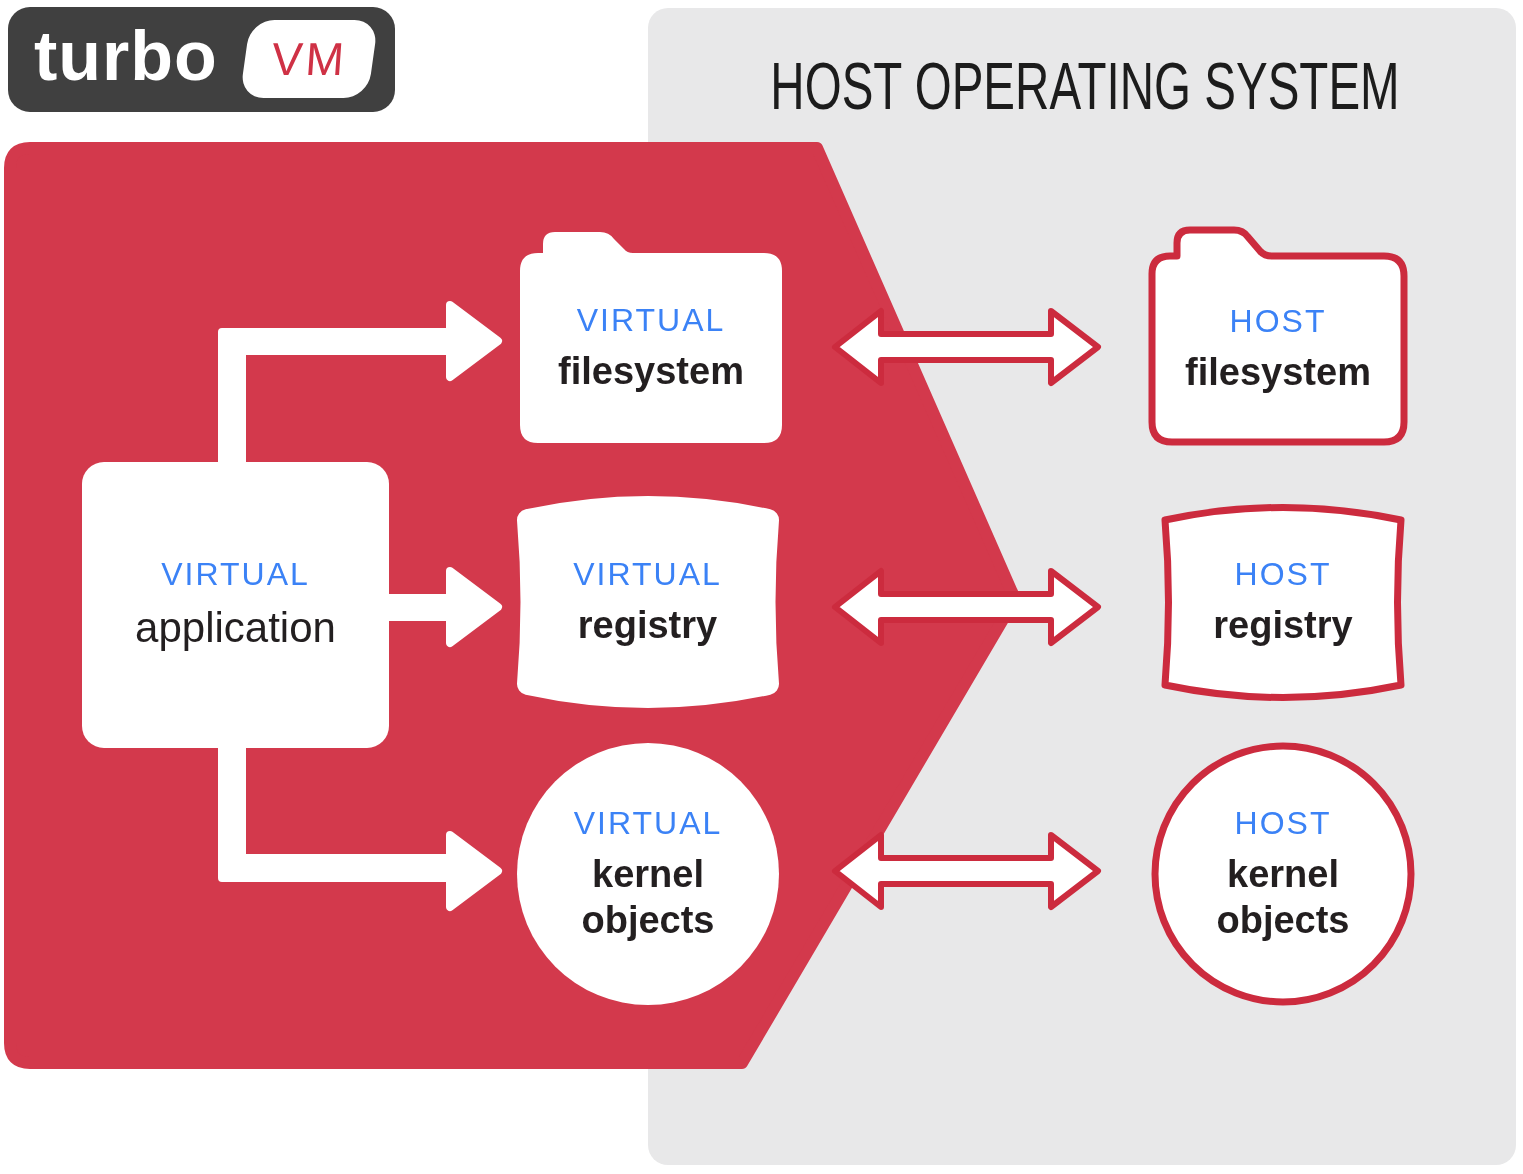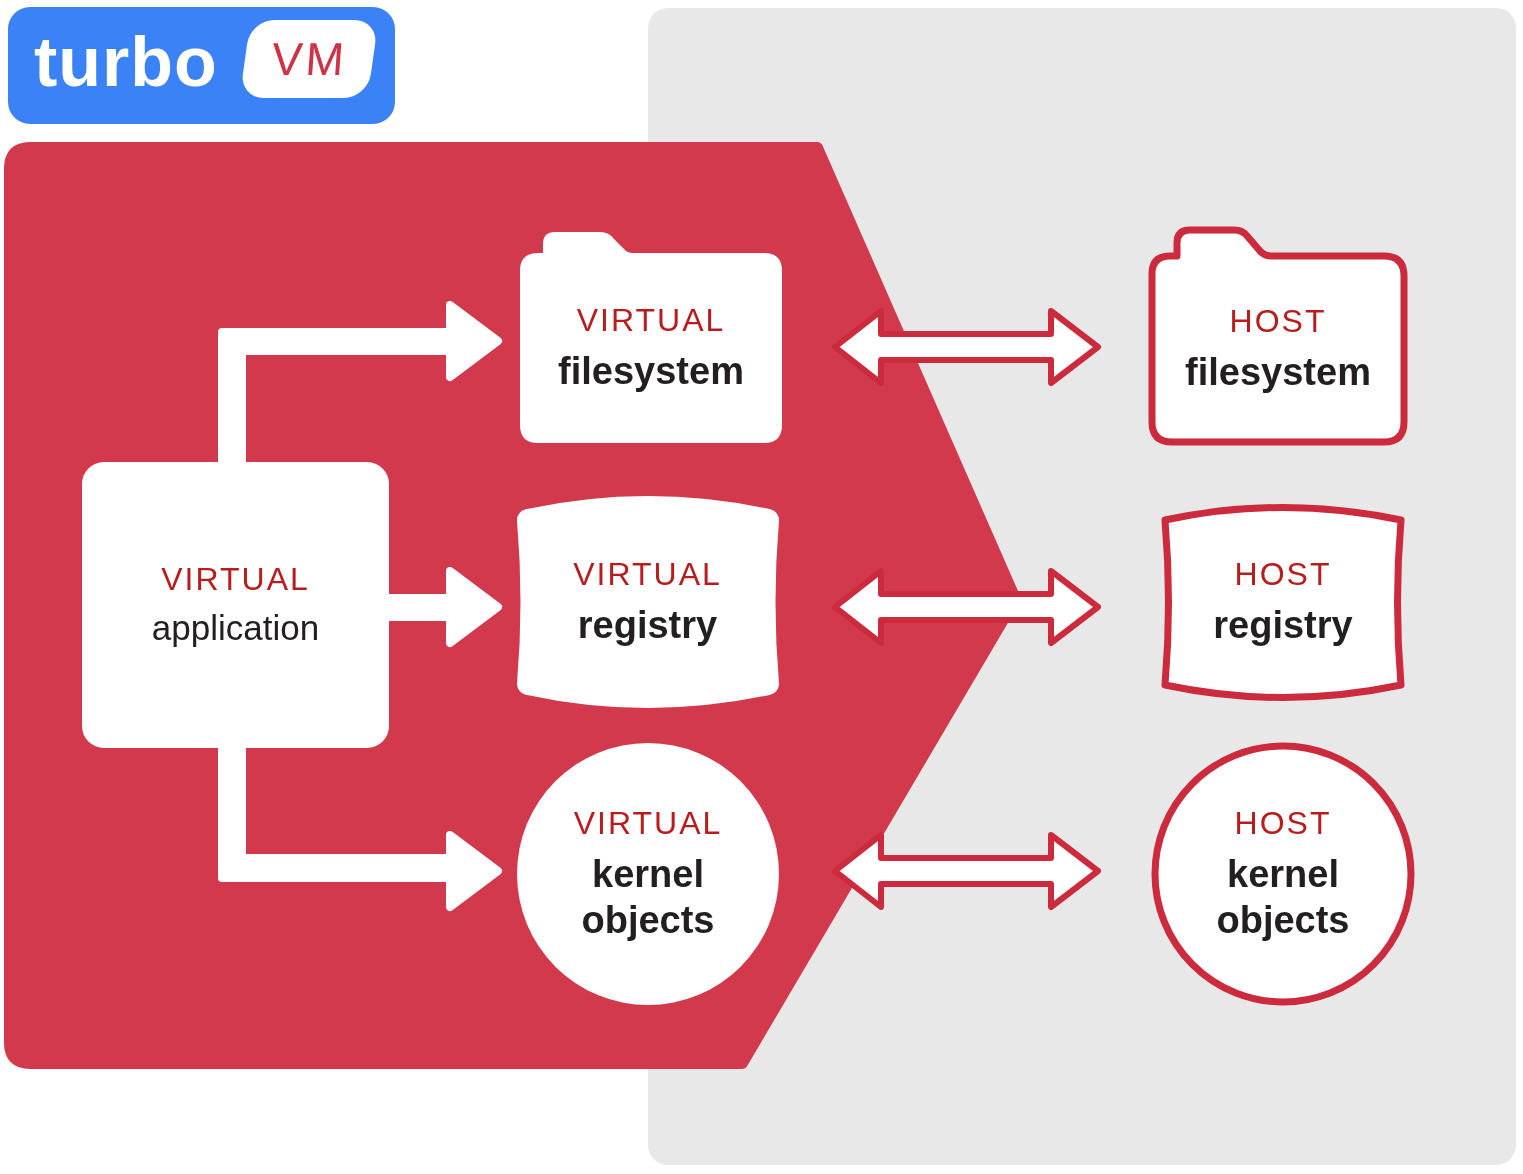--- a/index.html
+++ b/index.html
@@ -3,22 +3,22 @@
 <meta charset="utf-8">
 <style>
   html,body{margin:0;padding:0;background:#ffffff;}
   #stage{
     position:relative;width:1523px;height:1174px;overflow:hidden;
     font-family:"Liberation Sans","DejaVu Sans",sans-serif;background:#ffffff;
   }
   #diagram-svg{position:absolute;left:0;top:0;}
   
   .logo{
-    position:absolute;left:8px;top:7px;width:387px;height:117px;
-    background:#3b82f6;border-radius:22px;display:flex;align-items:center;
+    position:absolute;left:8px;top:7px;width:387px;height:105px;
+    background:#404040;border-radius:22px;display:flex;align-items:center;
   }
   .logo-brand{
     color:#ffffff;font-weight:bold;font-size:70px;letter-spacing:1px;
     padding-left:26px;line-height:1;padding-bottom:8px;
   }
   .vm-badge{
     position:absolute;right:22px;top:13px;width:128px;height:78px;
     background:#ffffff;border-radius:24px;transform:skewX(-8deg);
     display:flex;align-items:center;justify-content:center;
   }
@@ -31,24 +31,24 @@
     position:absolute;left:648px;top:48px;width:820px;text-align:center;
     font-size:66px;color:#1c1c1c;white-space:nowrap;
   }
   .host-title span{display:inline-block;transform:scaleX(0.72);transform-origin:center;}
   
   .lbl{
     position:absolute;display:flex;flex-direction:column;align-items:center;
     justify-content:center;text-align:center;pointer-events:none;
   }
   .cap{
-    color:#b91c1c;font-size:32px;letter-spacing:2px;line-height:1.15;
+    color:#3b82f6;font-size:32px;letter-spacing:2px;line-height:1.15;
     margin-bottom:9px;font-weight:400;
   }
-  .word{color:#231f20;font-size:35px;line-height:1.22;font-weight:400;}
+  .word{color:#231f20;font-size:42px;line-height:1.22;font-weight:400;}
   .word.small{font-size:38px;font-weight:bold;}
   .lbl-app{left:82px;top:462px;width:307px;height:286px;}
   .lbl-vfs{left:520px;top:253px;width:262px;height:190px;}
   .lbl-vreg{left:520px;top:500px;width:255px;height:205px;}
   .lbl-vker{left:517px;top:743px;width:262px;height:262px;}
   .lbl-hfs{left:1152px;top:256px;width:252px;height:186px;}
   .lbl-hreg{left:1158px;top:505px;width:250px;height:195px;}
   .lbl-hker{left:1155px;top:746px;width:256px;height:256px;}
 </style>
 </head>
@@ -101,20 +101,23 @@
              L 1051 907 L 1051 884 L 881 884 L 881 907 Z" fill="#ffffff" stroke="#cc2b3e" stroke-width="6" stroke-linejoin="round"></path>
   </svg>
 
   <div class="logo">
     <div class="logo-brand">turbo</div>
     <div class="vm-badge">
       <span>VM</span>
     </div>
   </div>
 
+  <div class="host-title">
+    <span>HOST OPERATING SYSTEM</span>
+  </div>
 
   <div class="lbl lbl-app">
     <div class="cap">VIRTUAL</div>
     <div class="word">application</div>
   </div>
 
   <div class="lbl lbl-vfs">
     <div class="cap">VIRTUAL</div>
     <div class="word small">filesystem</div>
   </div>

